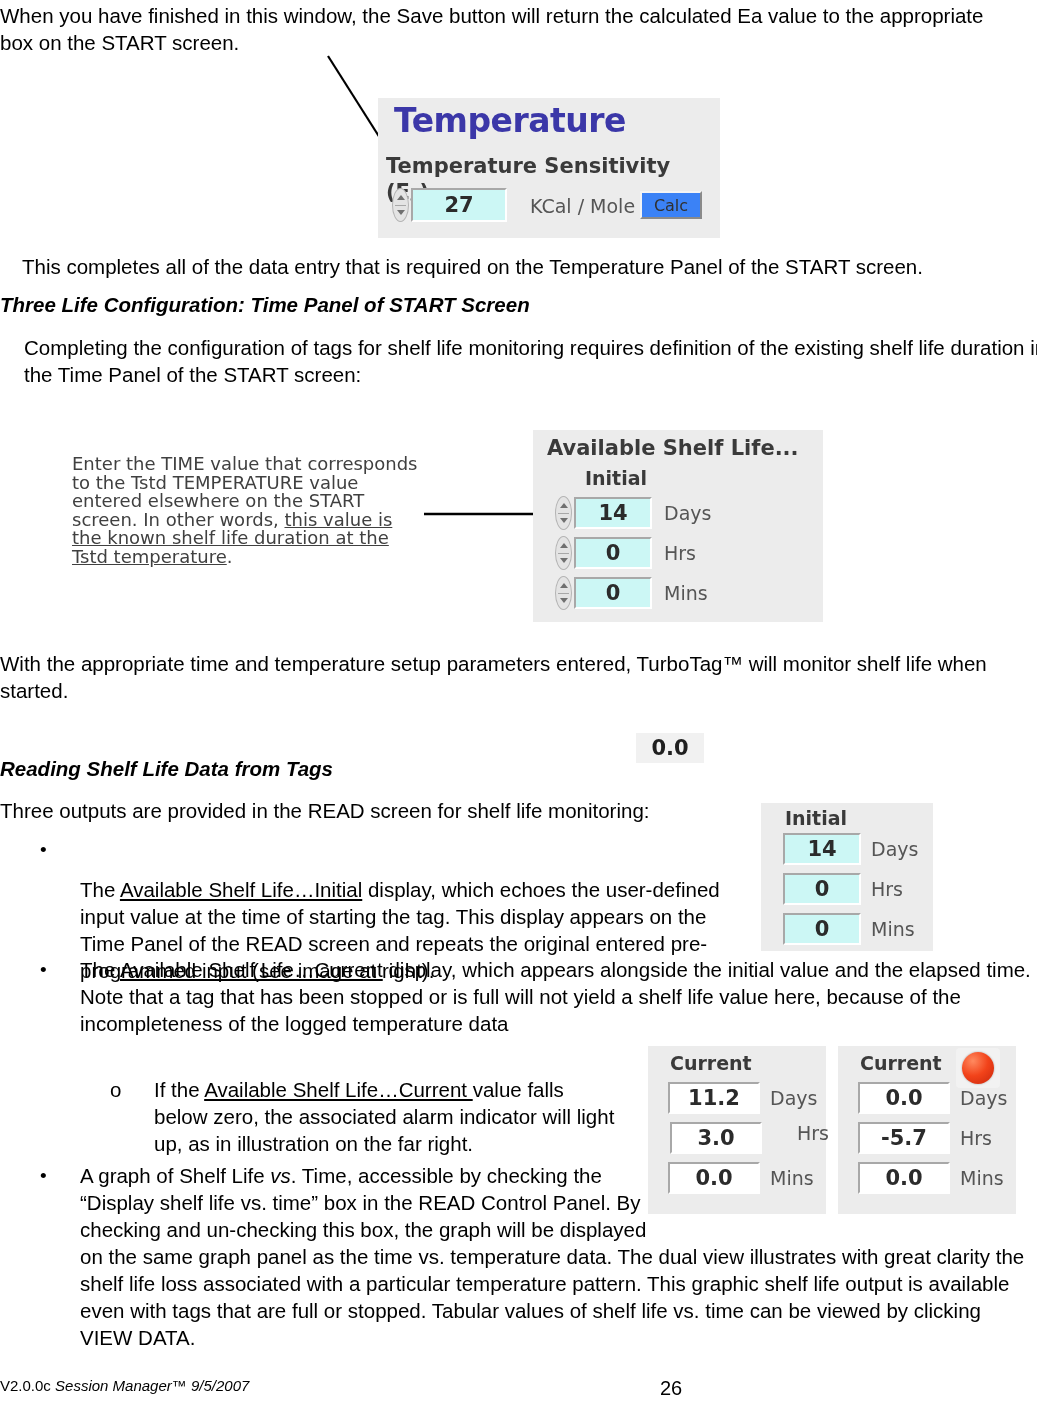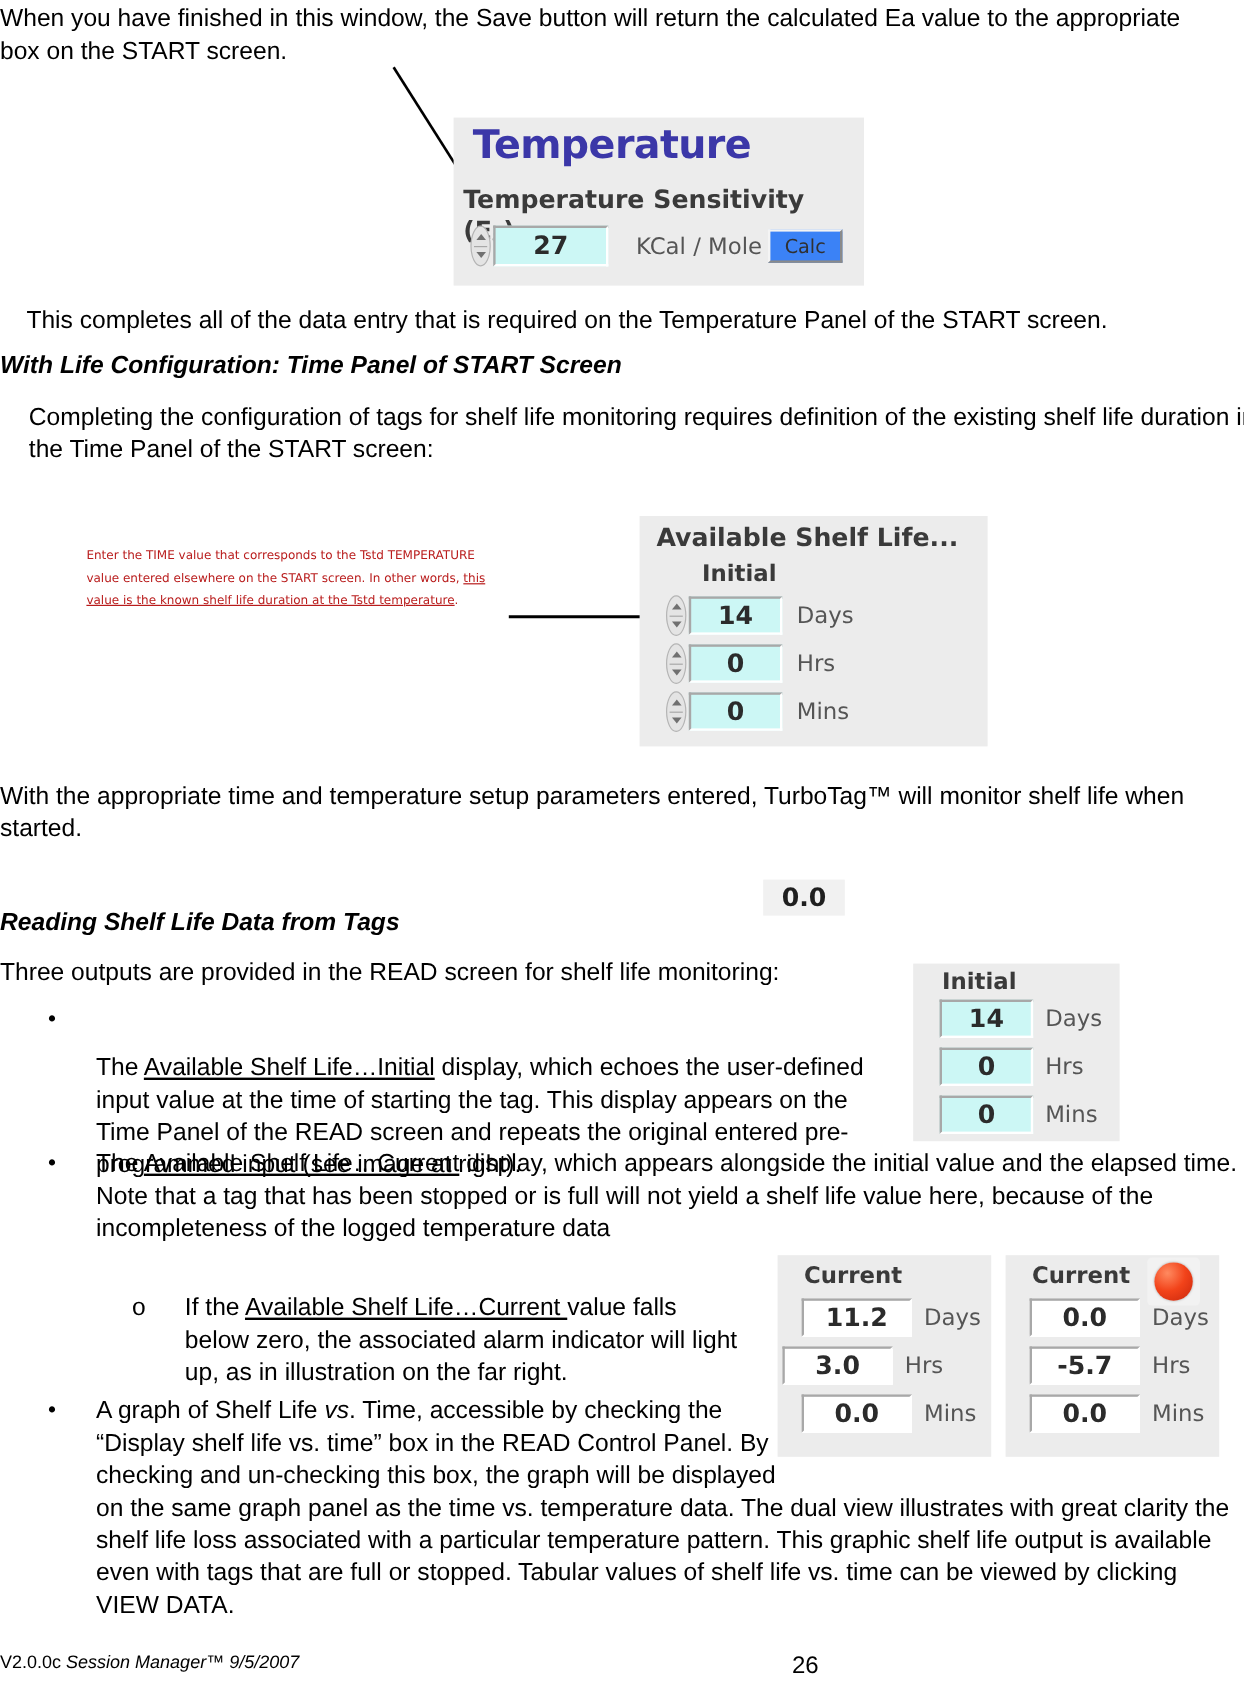--- a/index.html
+++ b/index.html
@@ -51,23 +51,23 @@
   .bullet-text {
     display: block;
     font-size: 20.5px;
     line-height: 27px;
   }
 
   
   .note {
     position: absolute;
     font-family: "DejaVu Sans", sans-serif;
-    font-size: 10px;
+    font-size: 18px;
     line-height: 18.5px;
-    color: #b91c1c;
+    color: #404040;
   }
 
   
   .arrow-svg {
     position: absolute;
     overflow: visible;
   }
 
   
   .panel {
@@ -237,21 +237,21 @@
       <div class="numfield" style="width:96px; height:34px; font-size:21px; margin-left:2px;">27</div>
     </div>
 
     <div class="unit-label" style="position:absolute; left:152px; top:97px;">KCal / Mole</div>
 
     <div class="calcbtn" style="left:262px; top:93px; position:absolute; width:62px; height:28px;">Calc</div>
   </div>
 
   <div class="para" style="left:0px; top:253px; width:1030px;padding-left:22px;">This completes all of the data entry that is required on the Temperature Panel of the START screen.</div>
 
-  <div class="heading" style="left:0px; top:291px; width:1030px;">With Life Configuration: Time Panel of START Screen</div>
+  <div class="heading" style="left:0px; top:291px; width:1030px;">Three Life Configuration: Time Panel of START Screen</div>
 
   <div class="para" style="left:0px; top:334px; width:1034px;padding-left:24px;">Completing the configuration of tags for shelf life monitoring requires definition of the existing shelf life duration in the Time Panel of the START screen:</div>
 
   <div class="note" style="left:72px; top:455px; width:352px;"><span>Enter the TIME value that corresponds to the Tstd TEMPERATURE value entered elsewhere on the START screen. In other words, </span><span class="u">this value is the known shelf life duration at the Tstd temperature</span><span>.</span></div>
 
   <svg class="arrow-svg" style="left:424px; top:500px; width:150px; height:28px;" viewBox="0 0 150 28">
     <line x1="0" y1="14" x2="134" y2="14" stroke="#000" stroke-width="2.4"></line>
     <polygon points="148,14 128,6 128,22" fill="#000"></polygon>
   </svg>
 
@@ -337,21 +337,21 @@
 
   <div class="panel" style="left:648px; top:1046px; width:178px; height:168px;">
 
     <div class="panel-label" style="position:absolute; left:22px; top:6px;">Current</div>
 
     <div style="position:absolute; left:20px; top:36px; display:flex; align-items:center;">
       <div class="numfield white" style="width:92px; height:32px; font-size:21px;">11.2</div>
       <div class="unit-label" style="margin-left:10px;">Days</div>
     </div>
 
-    <div style="position:absolute; left:4px; top:76px; display:flex; align-items:center;">
+    <div style="position:absolute; left:22px; top:76px; display:flex; align-items:flex-start;gap:25px;">
       <div class="numfield white" style="width:92px; height:32px; font-size:21px;">3.0</div>
       <div class="unit-label" style="margin-left:10px;">Hrs</div>
     </div>
 
     <div style="position:absolute; left:20px; top:116px; display:flex; align-items:center;">
       <div class="numfield white" style="width:92px; height:32px; font-size:21px;">0.0</div>
       <div class="unit-label" style="margin-left:10px;">Mins</div>
     </div>
   </div>
 

